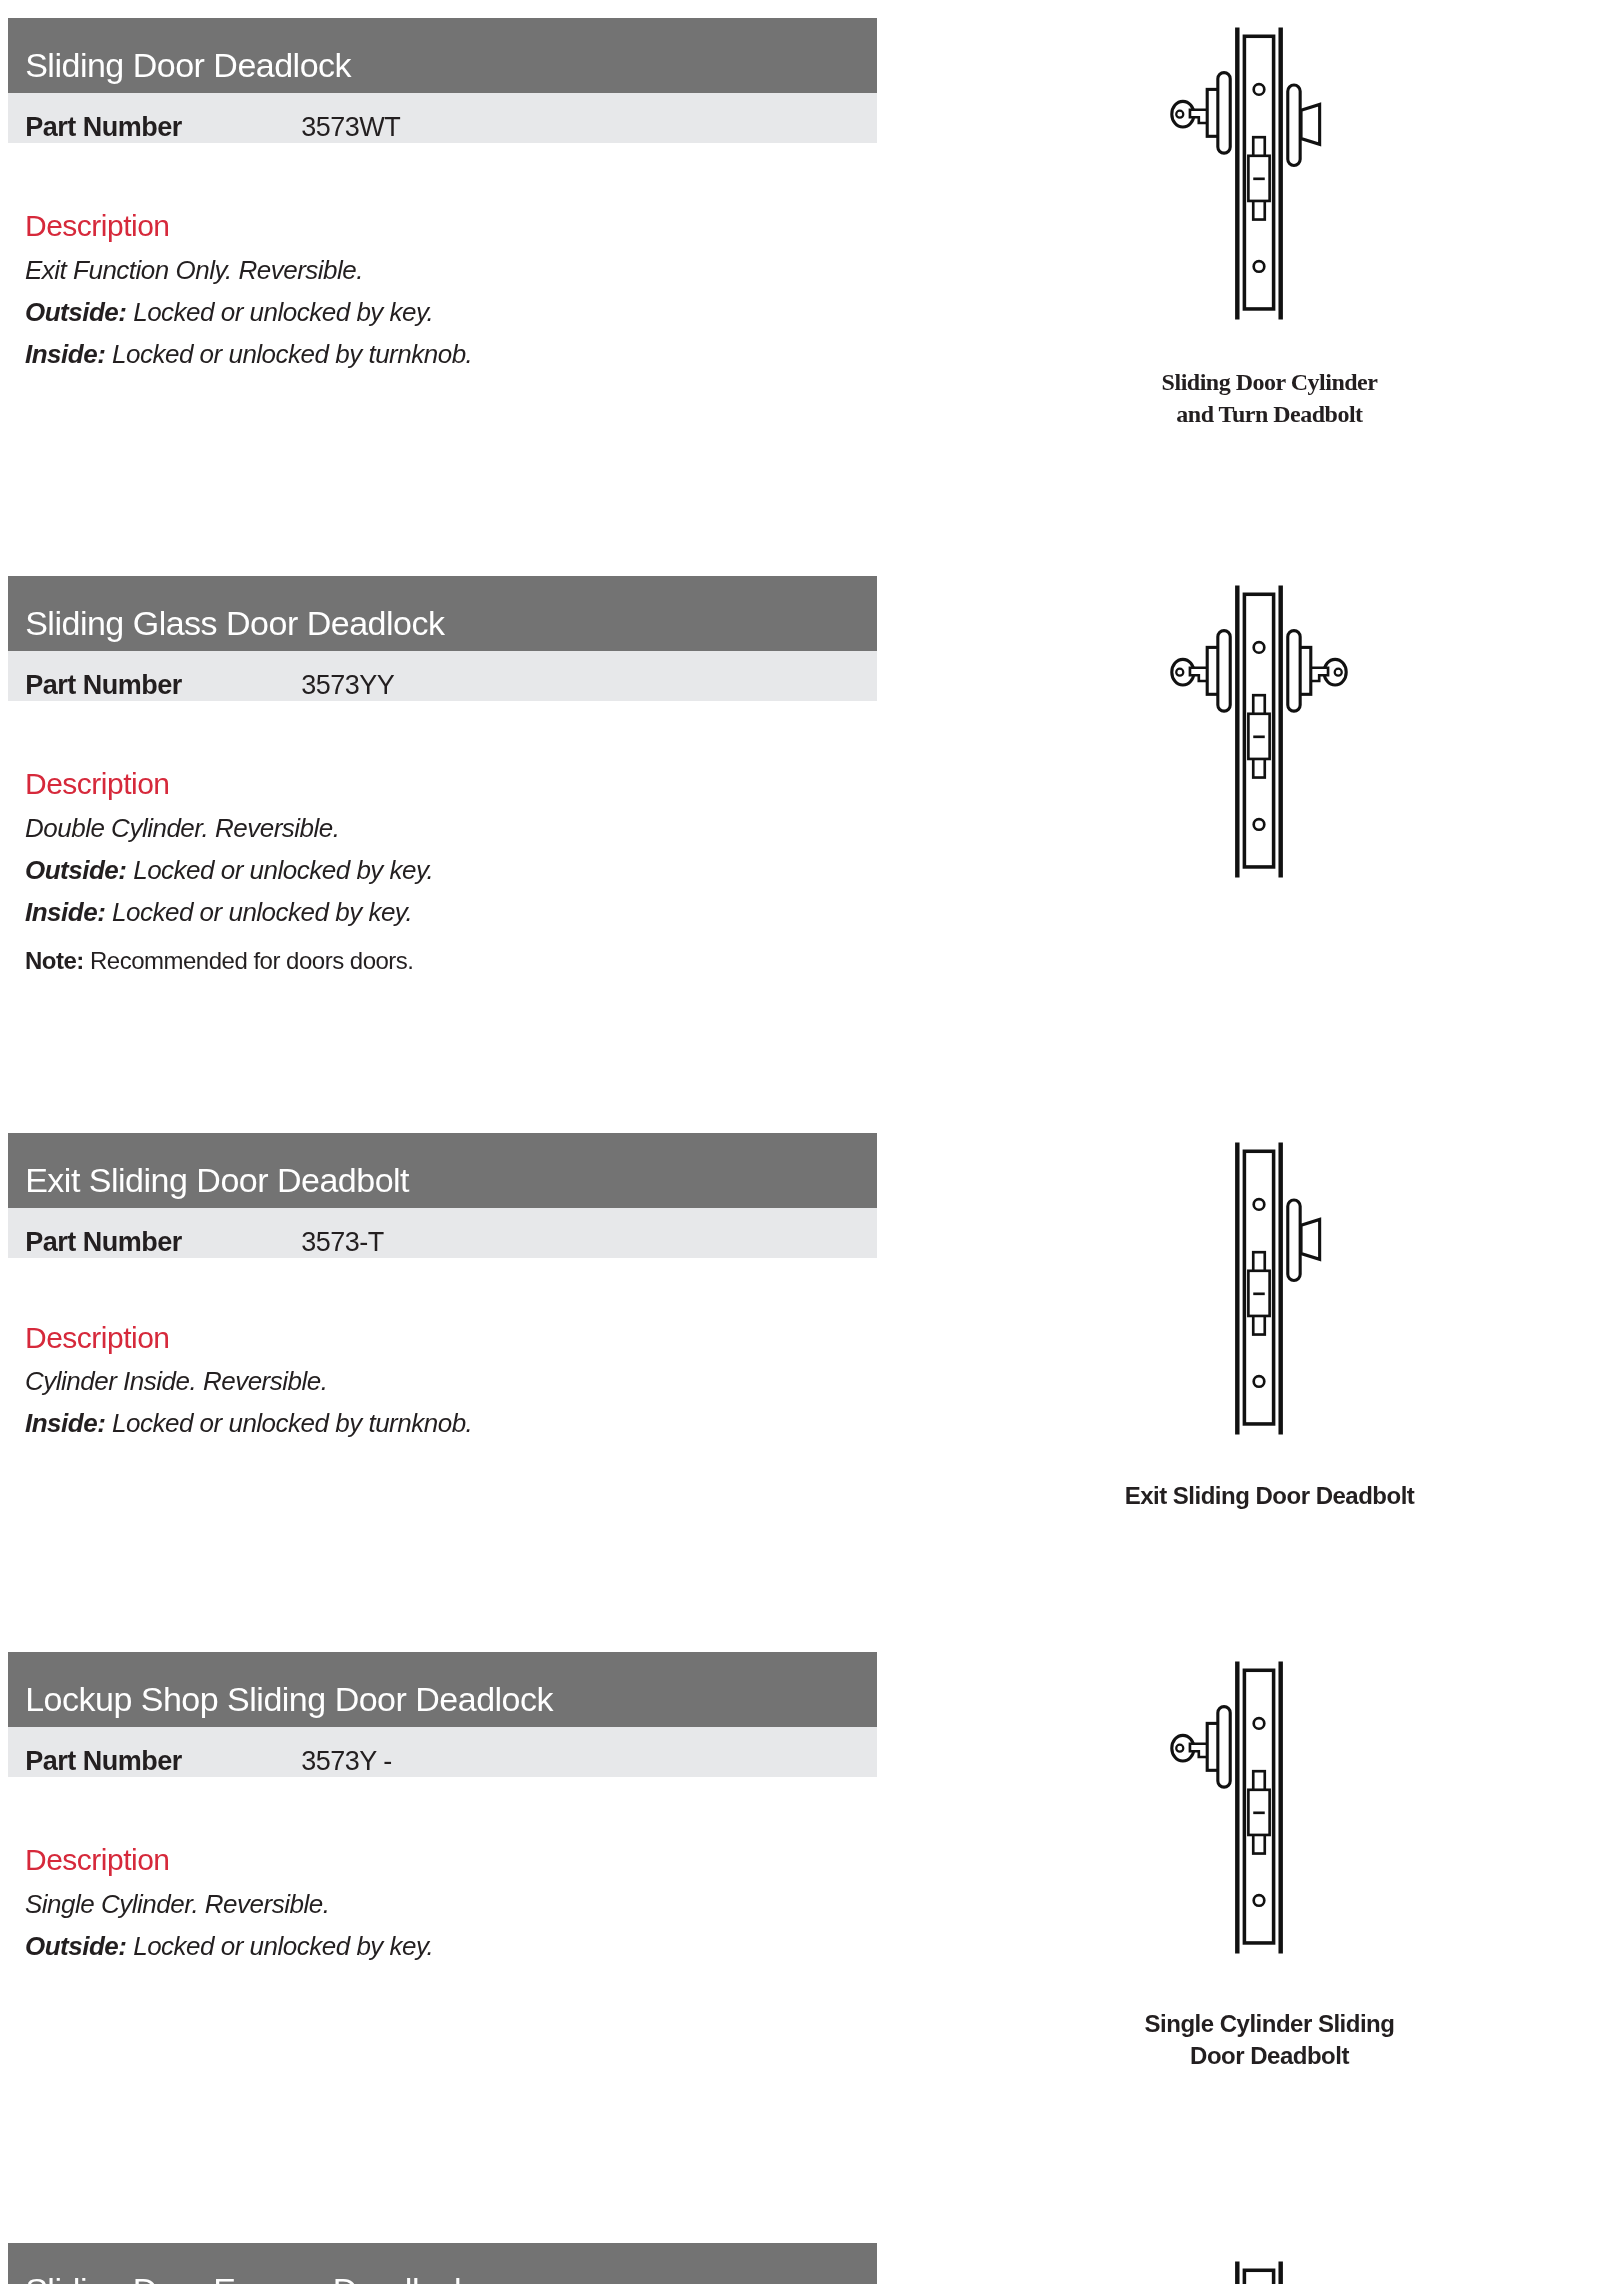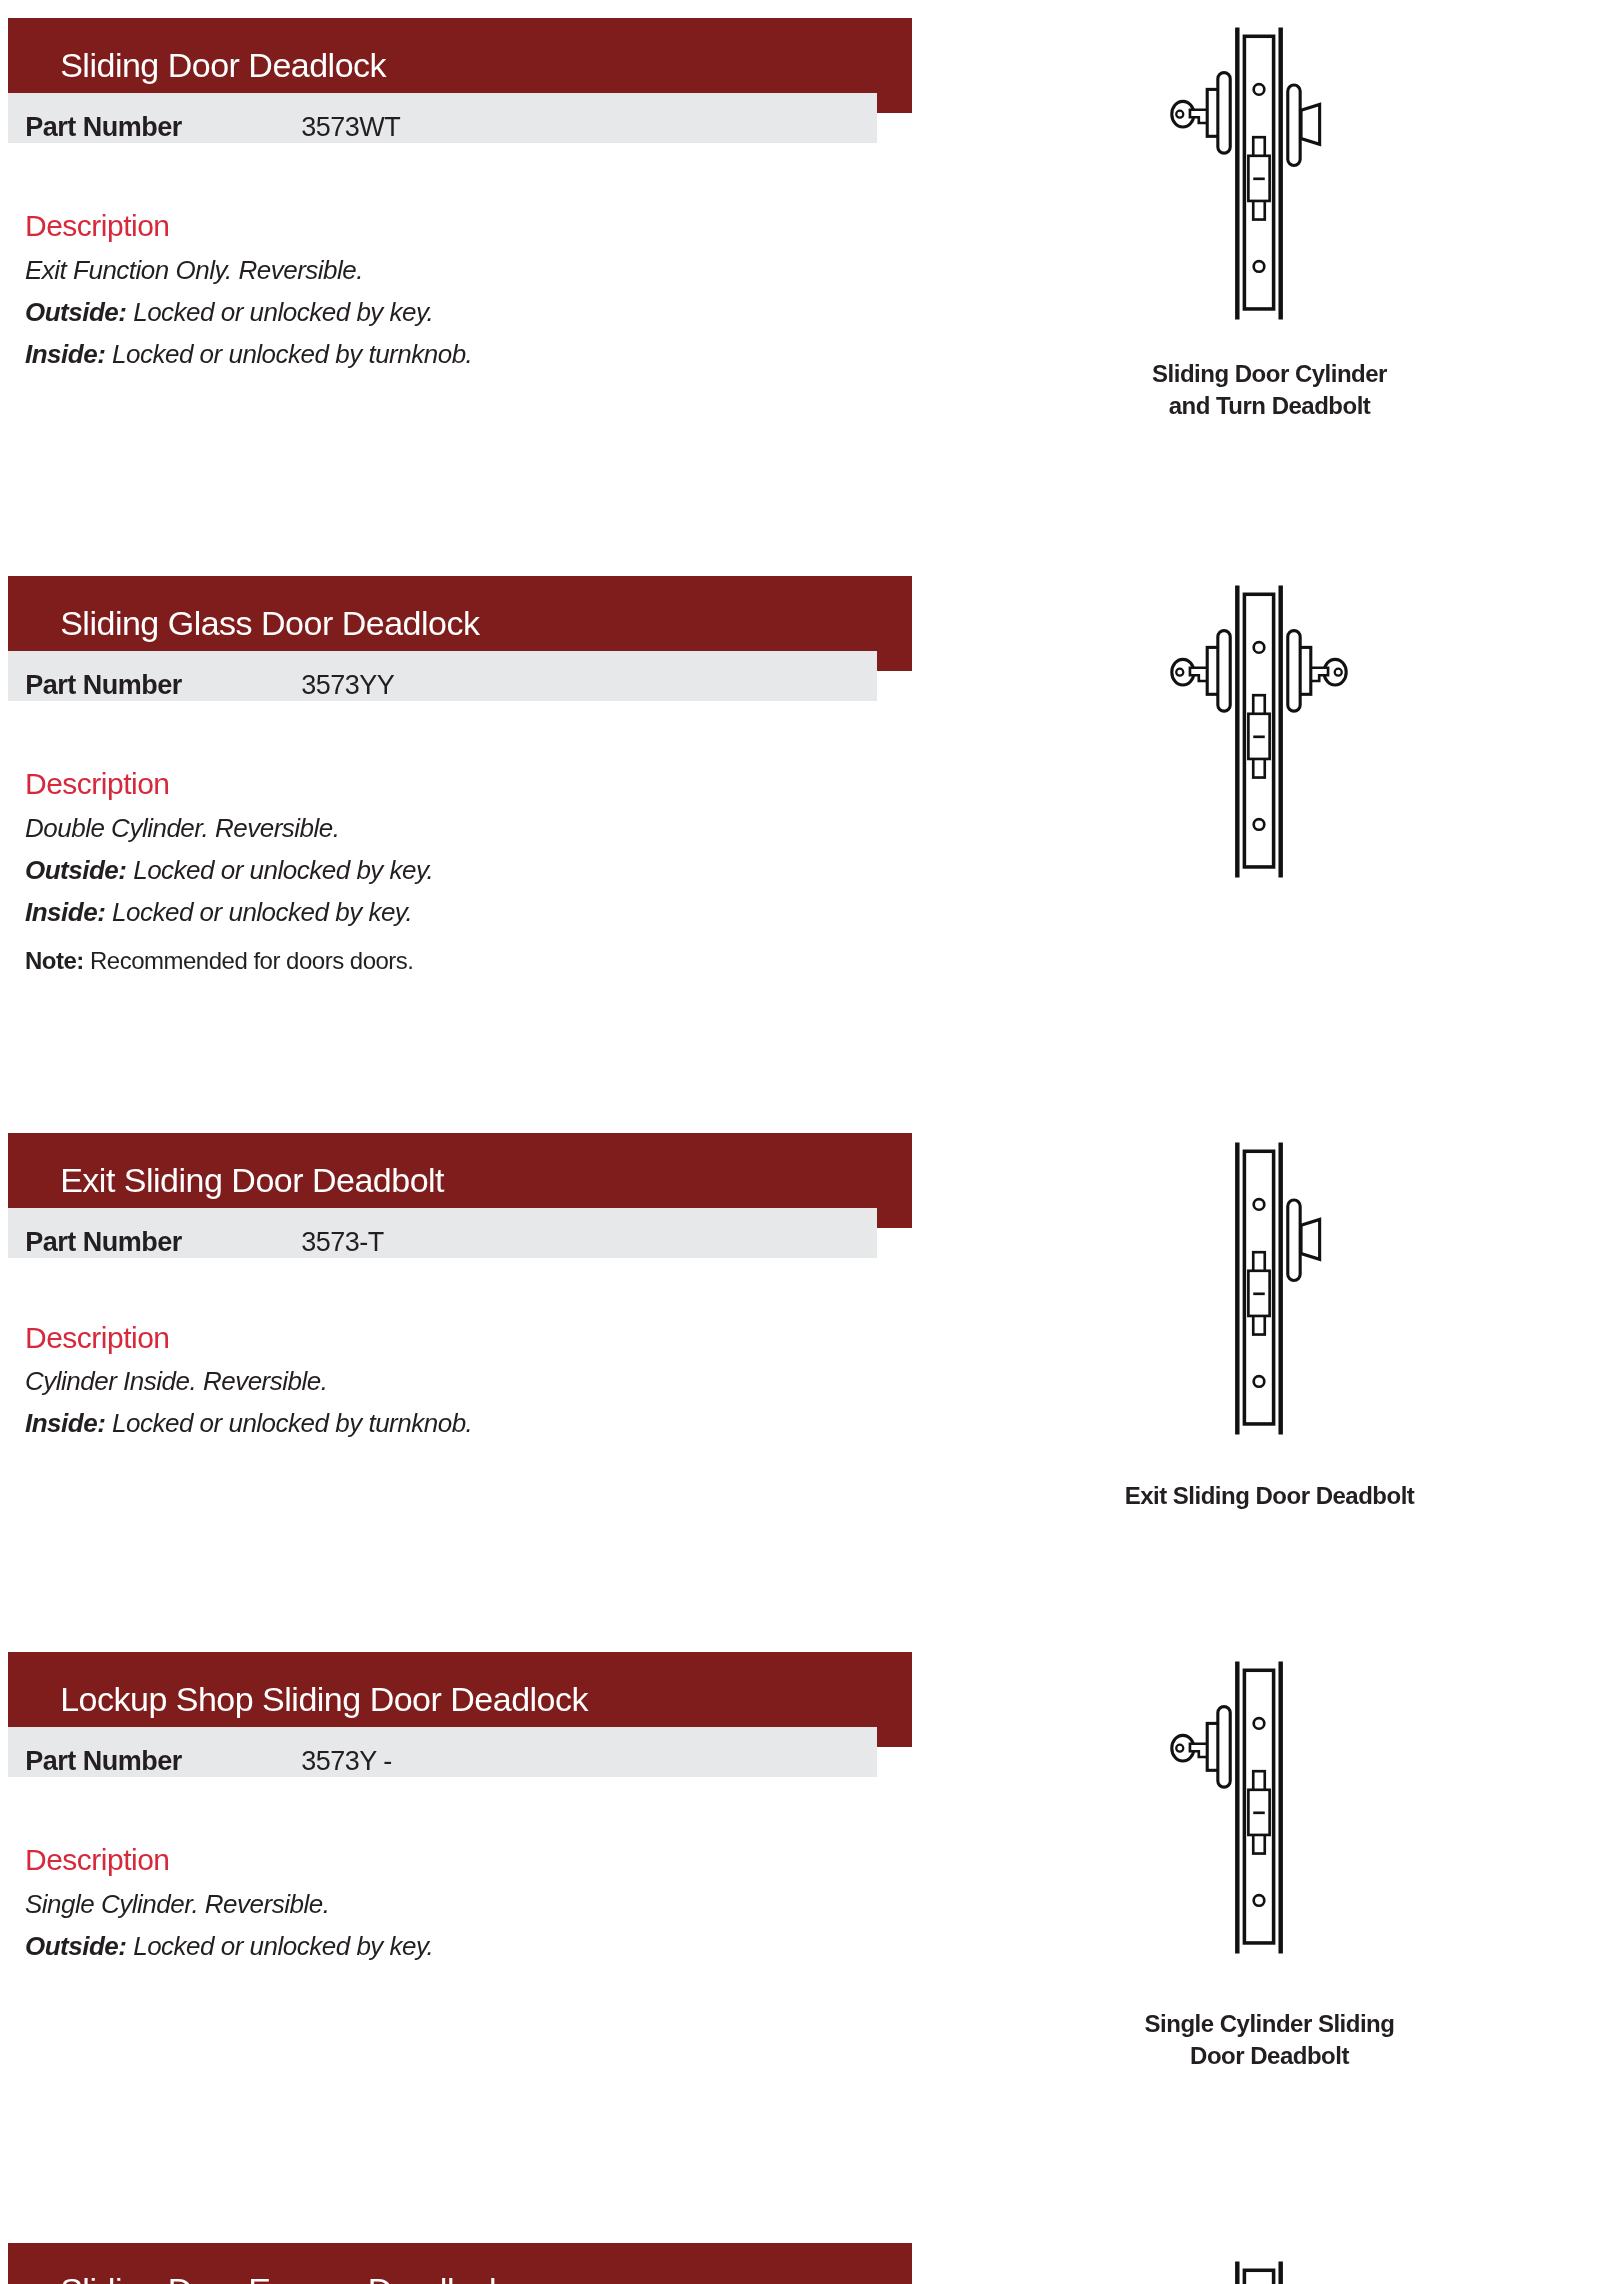--- a/index.html
+++ b/index.html
@@ -5,21 +5,21 @@
   html,body{margin:0;padding:0;}
   body{
     width:1617px;height:3291px;position:relative;overflow:hidden;
     background:#ffffff;color:#231f20;
     font-family:"Liberation Sans", sans-serif;
     letter-spacing:-0.5px;
   }
   .section{position:absolute;left:0;width:1617px;}
   .bar{
     position:absolute;left:8.2px;top:0;width:869px;height:95px;
-    background:#7f1d1d;display:flex;align-items:center;padding-left:35px;
+    background:#737373;display:flex;align-items:center;
   }
   .bar .title{color:#ffffff;font-size:34px;font-weight:400;padding-left:17px;letter-spacing:-0.5px;}
   .part-row{
     position:absolute;left:8.2px;top:75px;width:869px;height:50px;
     background:#e7e8ea;display:flex;align-items:flex-end;font-size:27px;
   }
   .part-label{font-weight:bold;margin-left:17px;width:276px;flex:none;}
   .part-value{font-weight:400;}
   .red-h{
     position:absolute;left:25px;top:191px;margin:0;
@@ -73,21 +73,21 @@
       </g>
       <circle class="sh" cx="150" cy="150" r="12" stroke-width="6"></circle>
       <circle class="sh" cx="150" cy="550" r="12" stroke-width="6"></circle>
       <g>
         <rect class="sh" x="137" y="258" width="26" height="186" stroke-width="6"></rect>
         <rect class="sh" x="126" y="300" width="48" height="102" stroke-width="6"></rect>
         <line class="ln" x1="137" y1="352" x2="163" y2="352" stroke-width="6"></line>
       </g>
     </g>
   </svg>
-  <div class="caption-c" style="top:340px;">Sliding Door Cylinder
+  <div class="caption-c" style="top:348px;font-family:Liberation Serif, serif;">Sliding Door Cylinder
 and Turn Deadbolt</div>
 </div>
 
 <div class="section" style="top:576px;height:557px;">
   <div class="bar">
     <span class="title">Sliding Glass Door Deadlock</span>
   </div>
   <div class="part-row">
     <span class="part-label">Part Number</span>
     <span class="part-value">3573YY</span>

